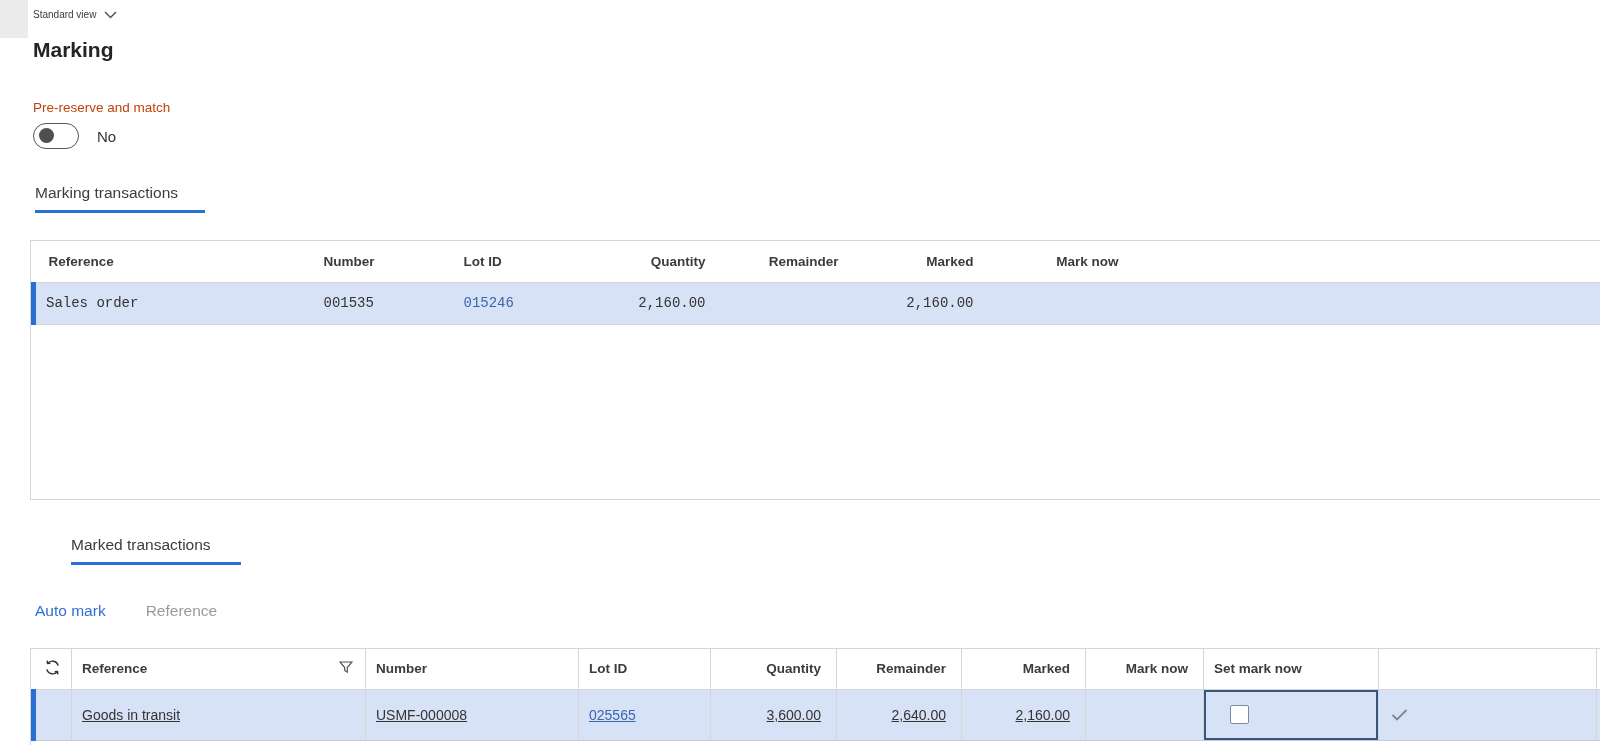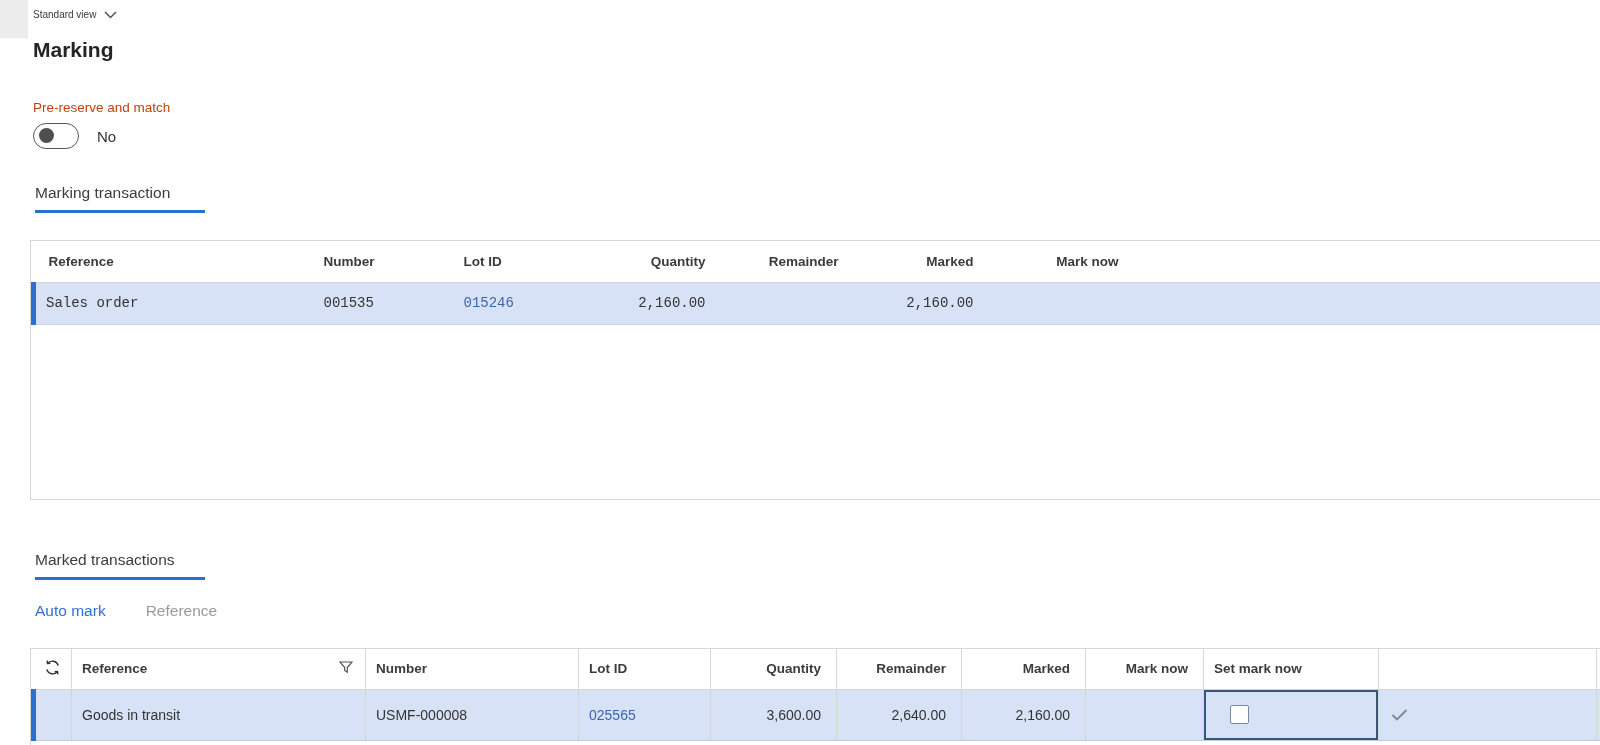--- a/index.html
+++ b/index.html
@@ -19,21 +19,21 @@
   .toggle-row { position:absolute; left:33px; top:123px; display:flex; align-items:center; gap:18px; }
   .toggle { width:46px; height:26px; border:1.5px solid #565656; border-radius:14px; background:#fff;
             position:relative; cursor:pointer; }
   .toggle .knob { position:absolute; left:5px; top:4px; width:15px; height:15px; border-radius:50%; background:#4f4f4f; }
   .toggle-value { font-size:15px; color:#333; }
 
   
   .tab { position:absolute; left:35px; display:inline-block; min-width:170px; padding-bottom:8px;
          font-size:15.5px; color:#3c3c3c; border-bottom:3px solid #2a6fd3; cursor:pointer; }
   .tab-1 { top:184px; }
-  .tab-2 { top:551px; }
+  .tab-2 { top:536px;margin-left:36px; }
 
   
   .actions { position:absolute; left:35px; top:602px; display:flex; gap:40px; }
   .actions button { border:none; background:none; font-family:inherit; font-size:15.5px; cursor:pointer; }
   .btn-auto-mark { color:#2f6fd6; }
   .btn-reference { color:#9a9a9a; }
 
   
   table { border-collapse:collapse; table-layout:fixed; width:100%; }
   th, td { font-weight:normal; font-size:14px; color:#333; white-space:nowrap; overflow:hidden;
@@ -47,21 +47,21 @@
   .grid1-wrap thead th { height:41px; border-bottom:1px solid #d6d6d6; }
   .grid1-wrap th:first-child, .grid1-wrap td:first-child { padding-left:15px; }
   .grid1-wrap tbody td { height:42px; background:#d8e2f6; border-bottom:1px solid #cdd5e6;font-family:Liberation Mono, monospace; }
   .grid1-wrap tbody td:first-child { border-left:5px solid #2a6fd3; padding-left:10px; }
 
   .grid2-wrap { position:absolute; left:30px; top:648px; right:0; bottom:0;
                 border-top:1px solid #d6d6d6; border-left:1px solid #d6d6d6; background:#fff; }
   .grid2-wrap th, .grid2-wrap td { border-right:1px solid #d6d6d6; }
   .grid2-wrap th:last-child, .grid2-wrap td:last-child { border-right:none; }
   .grid2-wrap thead th { height:40px; border-bottom:1px solid #d6d6d6; }
-  .grid2-wrap tbody td { height:51px; background:#d8e2f6; border-bottom:1px solid #c3c9d6; }
+  .grid2-wrap tbody td { height:51px; background:#d8e2f6; border-bottom:1px solid #c3c9d6;text-decoration:underline; }
   .grid2-wrap tbody td.cell-refresh { border-left:5px solid #2a6fd3; }
   .th-reference { position:relative; }
   .th-reference .filter-icon { position:absolute; right:12px; top:12px; }
   .cell-refresh, .th-refresh { text-align:center; padding:0; }
 
   .link { color:#3b66ad; cursor:pointer; }
 
   
   .cell-setmark { box-shadow: inset 0 0 0 2px #35567e; padding-left:26px; }
   .checkbox { width:19px; height:19px; background:#fff; border:1px solid #7a8aa0; border-radius:2px; cursor:pointer; }
@@ -87,21 +87,21 @@
 <div class="page-title">Marking</div>
 
 <div class="field-label">Pre-reserve and match</div>
 <div class="toggle-row">
   <div class="toggle">
     <div class="knob"></div>
   </div>
   <span class="toggle-value">No</span>
 </div>
 
-<div class="tab tab-1">Marking transaction</div>
+<div class="tab tab-1">Marking transactions</div>
 
 <div class="grid1-wrap">
   <table>
     <colgroup>
       <col style="width:280px">
         <col style="width:140px">
         <col style="width:135px">
         <col style="width:132px">
       <col style="width:133px">
         <col style="width:135px">

